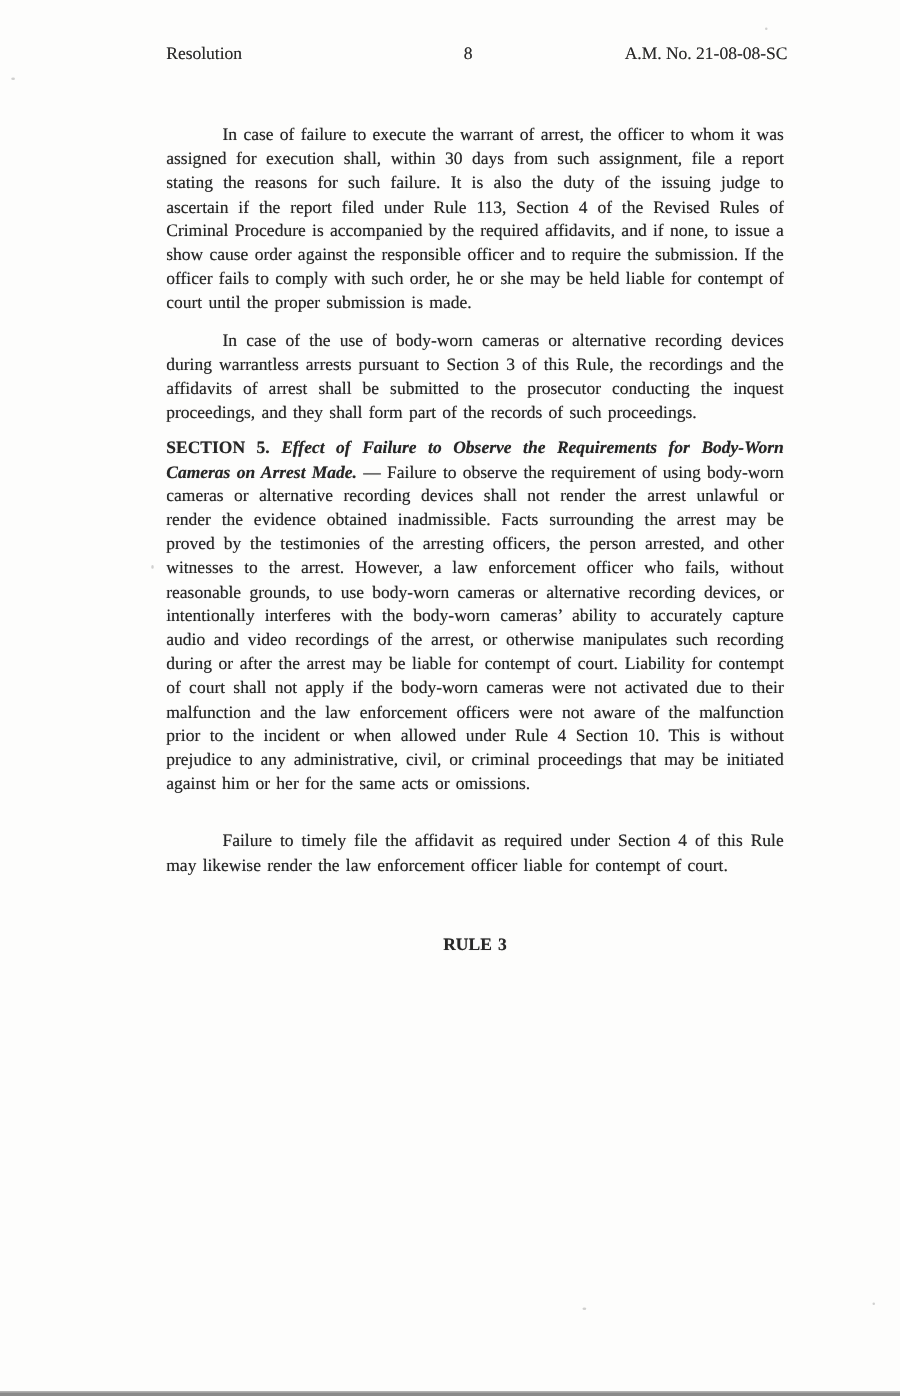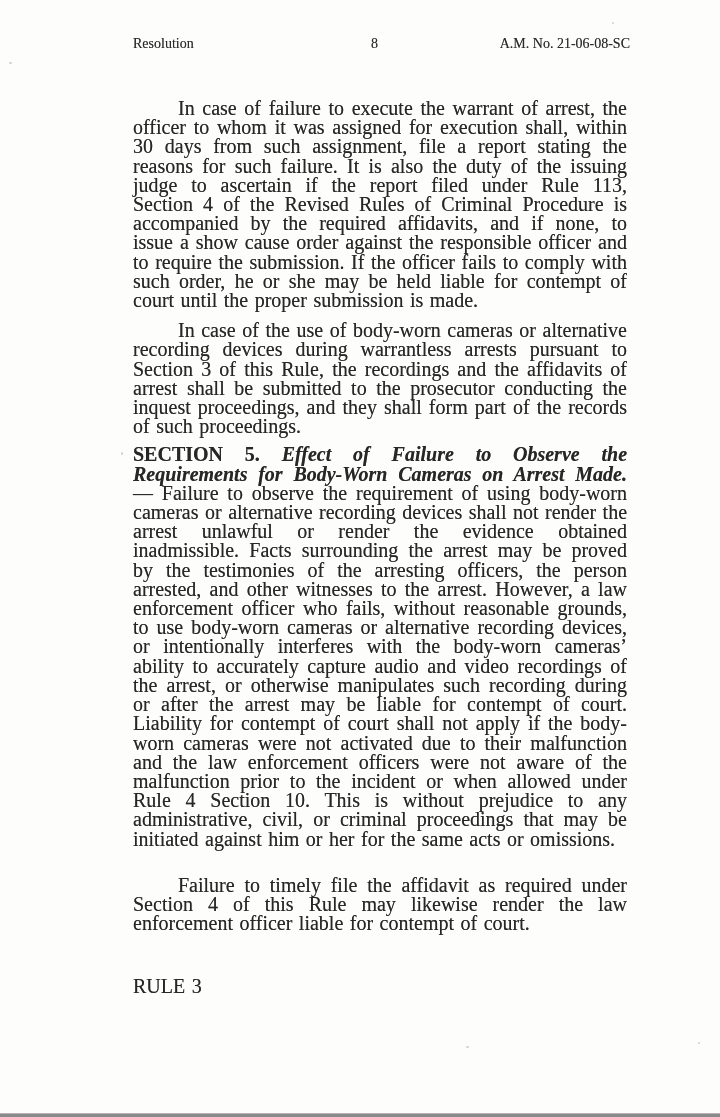--- a/index.html
+++ b/index.html
@@ -33,36 +33,36 @@
     position: absolute;
     left: 0;
     right: 14px;
     text-align: center;
   }
   .doc-body {
     position: absolute;
     top: 99px;
     left: 133px;
     width: 494px;
-    font-size: 20px;
+    font-size: 14px;
     line-height: 19.2px;
     text-align: justify;
     text-shadow: 0 0 0.55px rgba(40,40,40,0.6);
     word-spacing: 1.5px;
   }
   .para { margin: 0; }
   .indent { text-indent: 45px; }
   .mt-std  { margin-top: 11px; }
   .mt-sec  { margin-top: 9px; }
   .mt-p4   { margin-top: 27px; }
   .b  { font-weight: bold; }
   .bi { font-weight: bold; font-style: italic; }
   .center-head {
-    text-align: left;
-    font-weight: normal;
+    text-align: center;
+    font-weight: bold;
     margin: 0;
   }
   .mt-rule { margin-top: 44px; }
   .mt-sub  { margin-top: 17px; }
   .mt-s1   { margin-top: 17px; }
   .bottom-bar {
     position: absolute;
     left: 0;
     bottom: 0;
     width: 100%;
@@ -83,21 +83,21 @@
   .speck.s5 { left: 121px; top: 452px; width: 2px; height: 3px; }
 </style>
 </head>
 <body>
 
 <div class="scan-page">
 
   <div class="page-header">
     <span class="hdr-left">Resolution</span>
     <span class="hdr-center">8</span>
-    <span class="hdr-right">A.M. No. 21-06-08-SC</span>
+    <span class="hdr-right">A.M. No. 21-08-08-SC</span>
   </div>
 
   <div class="doc-body">
 
     <p class="para indent">In case of failure to execute the warrant of arrest, the officer to whom it was assigned for execution shall, within 30 days from such assignment, file a report stating the reasons for such failure. It is also the duty of the issuing judge to ascertain if the report filed under Rule 113, Section 4 of the Revised Rules of Criminal Procedure is accompanied by the required affidavits, and if none, to issue a show cause order against the responsible officer and to require the submission. If the officer fails to comply with such order, he or she may be held liable for contempt of court until the proper submission is made.</p>
 
     <p class="para indent mt-std">In case of the use of body-worn cameras or alternative recording devices during warrantless arrests pursuant to Section 3 of this Rule, the recordings and the affidavits of arrest shall be submitted to the prosecutor conducting the inquest proceedings, and they shall form part of the records of such proceedings.</p>
 
     <p class="para mt-sec"><span class="b">SECTION 5.</span> <span class="bi">Effect of Failure to Observe the Requirements for Body-Worn Cameras on Arrest Made.</span> <span>—</span> <span>Failure to observe the requirement of using body-worn cameras or alternative recording devices shall not render the arrest unlawful or render the evidence obtained inadmissible. Facts surrounding the arrest may be proved by the testimonies of the arresting officers, the person arrested, and other witnesses to the arrest. However, a law enforcement officer who fails, without reasonable grounds, to use body-worn cameras or alternative recording devices, or intentionally interferes with the body-worn cameras’ ability to accurately capture audio and video recordings of the arrest, or otherwise manipulates such recording during or after the arrest may be liable for contempt of court. Liability for contempt of court shall not apply if the body-worn cameras were not activated due to their malfunction and the law enforcement officers were not aware of the malfunction prior to the incident or when allowed under Rule 4 Section 10. This is without prejudice to any administrative, civil, or criminal proceedings that may be initiated against him or her for the same acts or omissions.</span></p>
 

